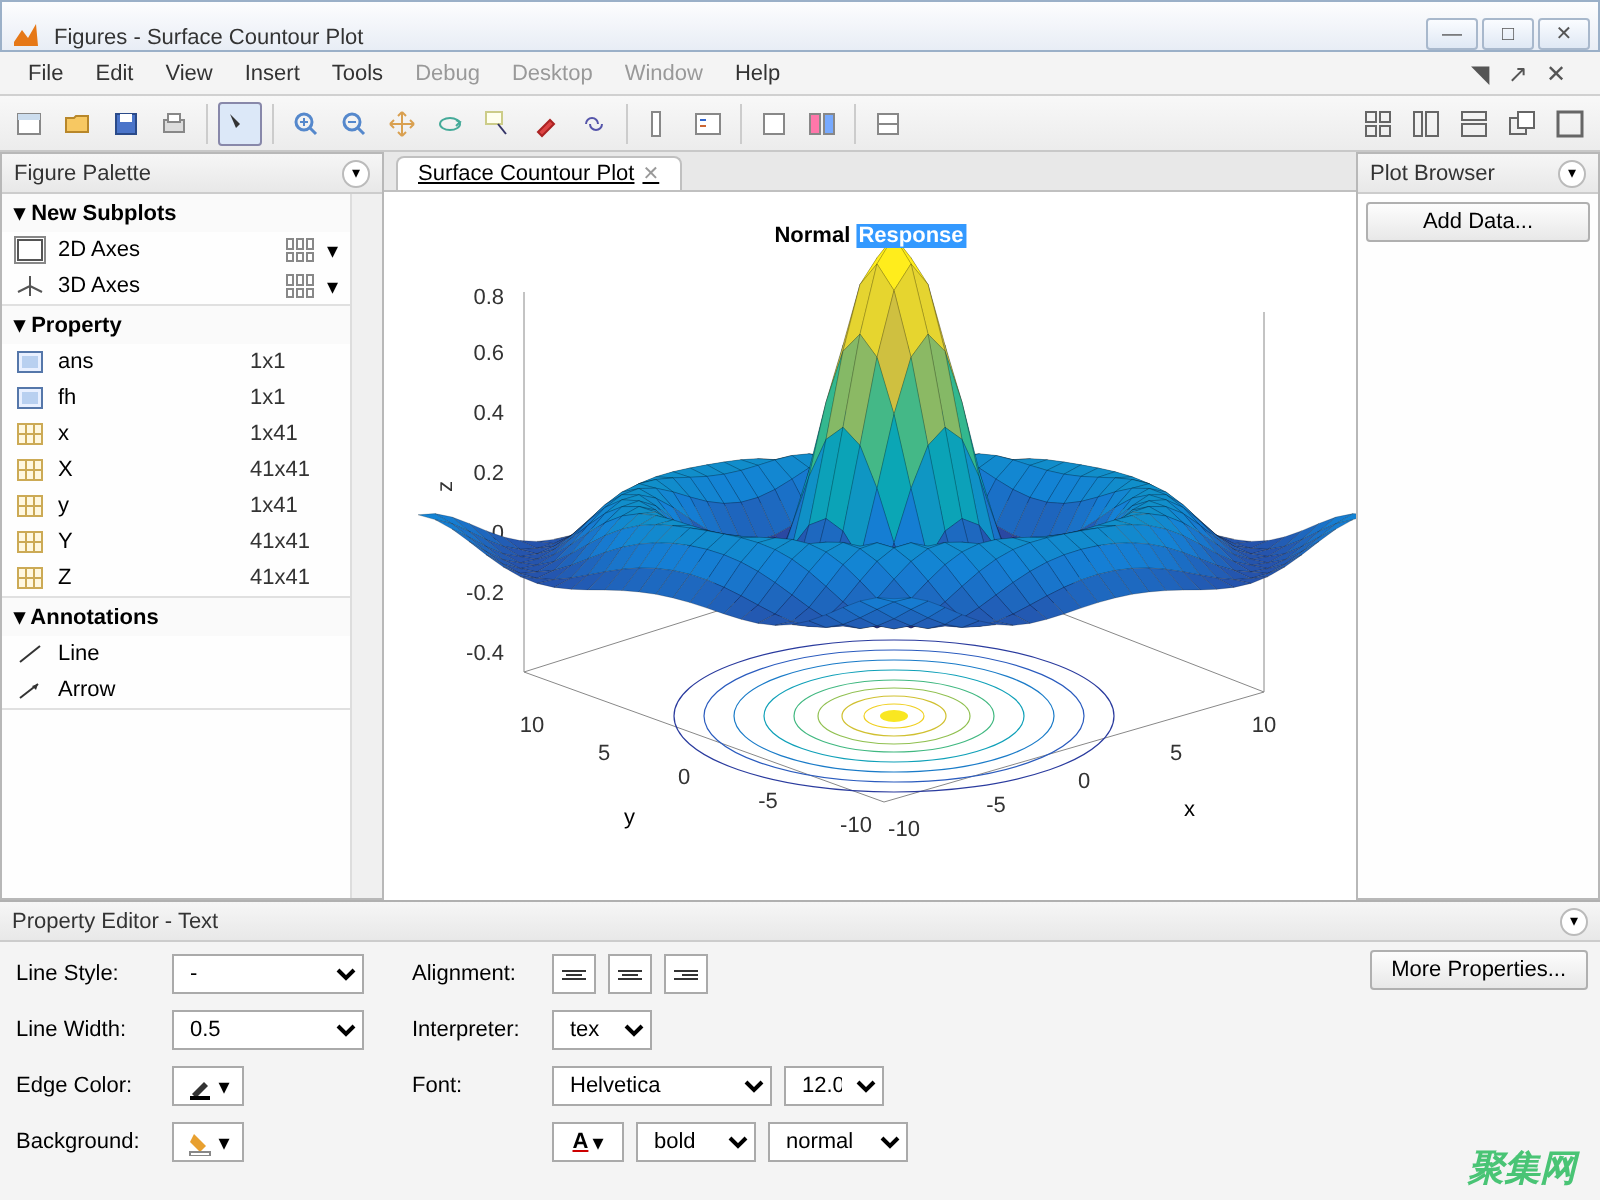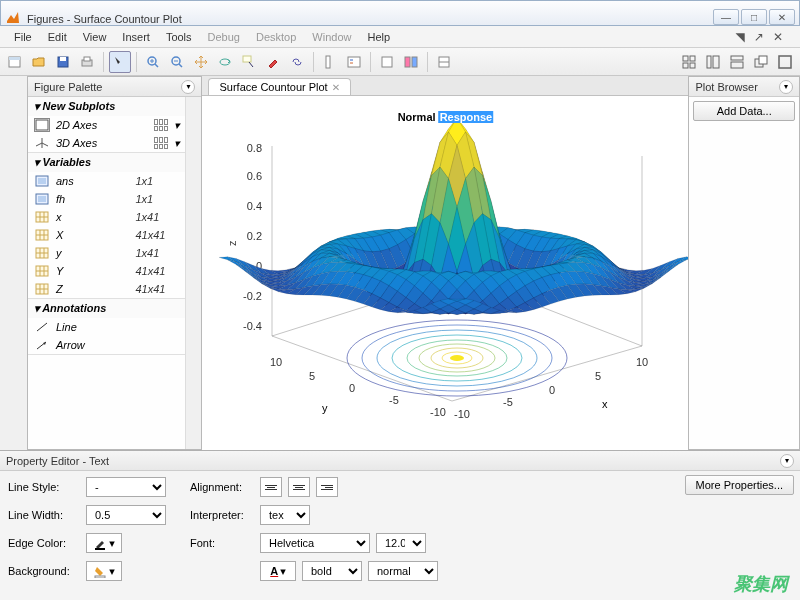--- a/index.html
+++ b/index.html
@@ -11,57 +11,57 @@
 .winbtn { width: 26px; height: 16px; border: 1px solid #a8b8cc; background: linear-gradient(#fafcff,#dfe8f4); border-radius: 2px; display: flex; align-items: center; justify-content: center; font-size: 10px; color: #555; }
 .menubar { height: 22px; background: #f4f4f4; border-bottom: 1px solid #d0d0d0; display: flex; align-items: center; padding: 0 6px; }
 .menubar span { padding: 3px 8px; color: #333; }
 .menubar span.dim { color: #999; }
 .menubar .spacer { flex: 1; }
 .menubar .right-icons span { padding: 2px 3px; font-size: 12px; color: #555; }
 .toolbar { height: 28px; background: linear-gradient(#f8f8f8,#ececec); border-bottom: 1px solid #c8c8c8; display: flex; align-items: center; padding: 0 4px; gap: 2px; }
 .toolbar .sep { width: 1px; height: 20px; background: #ccc; margin: 0 3px; }
 .tbtn { width: 22px; height: 22px; display: flex; align-items: center; justify-content: center; border: 1px solid transparent; border-radius: 2px; }
 .tbtn.active { border-color: #88a; background: #dce8f8; }
-.main { display: flex; height: 374px; padding-left: 27px; }
+.main { display: flex; height: 374px; }
 .panel { border: 1px solid #b8b8b8; background: #fefefe; display: flex; flex-direction: column; }
 .panel-head { height: 20px; background: linear-gradient(#f6f6f6,#e8e8e8); border-bottom: 1px solid #ccc; display: flex; align-items: center; padding: 0 6px; }
 .panel-head .title { flex: 1; color: #333; }
 .panel-head .arrow { width: 14px; height: 14px; border: 1px solid #bbb; border-radius: 7px; background: #fff; display: flex; align-items: center; justify-content: center; font-size: 8px; }
 .figure-palette { width: 192px; }
-.fp-body { flex: 1; overflow: hidden; position: relative; font-style: italic; }
+.fp-body { flex: 1; overflow: hidden; position: relative; }
 .fp-scroll { position: absolute; right: 0; top: 0; bottom: 0; width: 16px; background: #f0f0f0; border-left: 1px solid #ddd; }
 .fp-content { margin-right: 16px; }
 .fp-section { border-bottom: 1px solid #e0e0e0; }
 .fp-section-head { padding: 3px 6px; font-weight: bold; background: #fafafa; }
 .fp-row { display: flex; align-items: center; padding: 2px 6px; gap: 6px; }
 .fp-row .icon { width: 16px; height: 14px; display: flex; align-items: center; justify-content: center; border: 1px solid #888; }
 .fp-row .label { flex: 1; }
 .fp-row .size { width: 44px; color: #333; }
 .fp-row .grid-ic { width: 14px; height: 12px; display: grid; grid-template-columns: repeat(3,1fr); grid-template-rows: repeat(2,1fr); gap: 1px; }
 .fp-row .grid-ic div { background: #fff; border: 1px solid #888; }
 .center { flex: 1; display: flex; flex-direction: column; }
-.tabstrip { height: 20px; background: #e8e8e8; display: flex; align-items: flex-end; padding-left: 6px; border-bottom: 1px solid #c0c0c0; }
+.tabstrip { height: 20px; background: #e8e8e8; display: flex; align-items: flex-end; padding-left: 6px; border-bottom: 1px solid #c0c0c0; text-decoration: underline; }
 .tab { padding: 2px 10px; background: #fff; border: 1px solid #c0c0c0; border-bottom: none; border-radius: 4px 4px 0 0; display: flex; align-items: center; gap: 4px; }
 .tab .close { font-size: 10px; color: #999; }
 .plotarea { flex: 1; background: #fff; position: relative; overflow: hidden; }
 .plot-title { position: absolute; top: 12px; left: 50%; transform: translateX(-50%); font-size: 14px; font-weight: bold; }
 .plot-title .sel { background: #3399ff; color: #fff; padding: 0 1px; }
 .plot-browser { width: 122px; }
 .pb-body { flex: 1; padding: 4px; }
 .pb-row { display: flex; align-items: center; gap: 4px; padding: 2px; }
 .pb-row input { margin: 0; }
 .pb-icon { width: 18px; height: 10px; }
 .addbtn { margin: 4px; padding: 3px 6px; background: linear-gradient(#fdfdfd,#e8e8e8); border: 1px solid #b0b0b0; border-radius: 2px; text-align: center; }
 .property-editor { height: 150px; border-top: 1px solid #b0b0b0; background: #f4f4f4; display: flex; flex-direction: column; }
 .pe-body { flex: 1; padding: 6px 8px; display: flex; gap: 24px; position: relative; }
 .pe-col { display: flex; flex-direction: column; gap: 8px; }
 .pe-row { display: flex; align-items: center; gap: 6px; }
 .pe-row label { width: 72px; }
 select, input[type=text] { border: 1px solid #aaa; background: #fff; padding: 1px 4px; font-size: 11px; height: 20px; }
-.combo { width: 80px; }
+.combo { width: 96px; }
 .combo.sm { width: 50px; }
 .color-btn { width: 36px; height: 20px; border: 1px solid #aaa; background: #fff; display: flex; align-items: center; justify-content: center; gap: 2px; }
 .more-btn { position: absolute; right: 6px; top: 4px; padding: 3px 10px; background: linear-gradient(#fdfdfd,#e8e8e8); border: 1px solid #b0b0b0; border-radius: 2px; }
 .watermark { position: fixed; right: 12px; bottom: 4px; font-size: 18px; font-weight: bold; font-style: italic; color: #1fb855; z-index: 99; pointer-events: none; opacity: 0.8;}
 svg text { font-family: Helvetica, Arial, sans-serif; }
 .align-btn { width: 22px; height: 20px; border: 1px solid #aaa; background: #fff; display: flex; flex-direction: column; align-items: center; justify-content: center; gap: 1px; padding: 2px; }
 .align-btn div { height: 1px; background: #333; }
 </style>
 </head>
 <body>
@@ -278,21 +278,21 @@
                 <div></div>
                 <div></div>
                 <div></div>
                 <div></div>
                 <div></div>
               </span>
             <span>▾</span>
           </div>
         </div>
         <div class="fp-section">
-          <div class="fp-section-head">▾ <span>Variables</span></div>
+          <div class="fp-section-head">▾ <span>Property</span></div>
           <div id="vars-container">
               <div class="fp-row">
                 <span class="icon" style="border:none">
                   <svg width="14" height="12">
                     <rect x="1" y="1" width="12" height="10" fill="#e8f0ff" stroke="#5577aa"></rect>
                     <rect x="3" y="3" width="8" height="6" fill="#b8d0f0"></rect>
                   </svg>
                 </span>
                 <span class="label">ans</span>
                 <span class="size">1x1</span>

